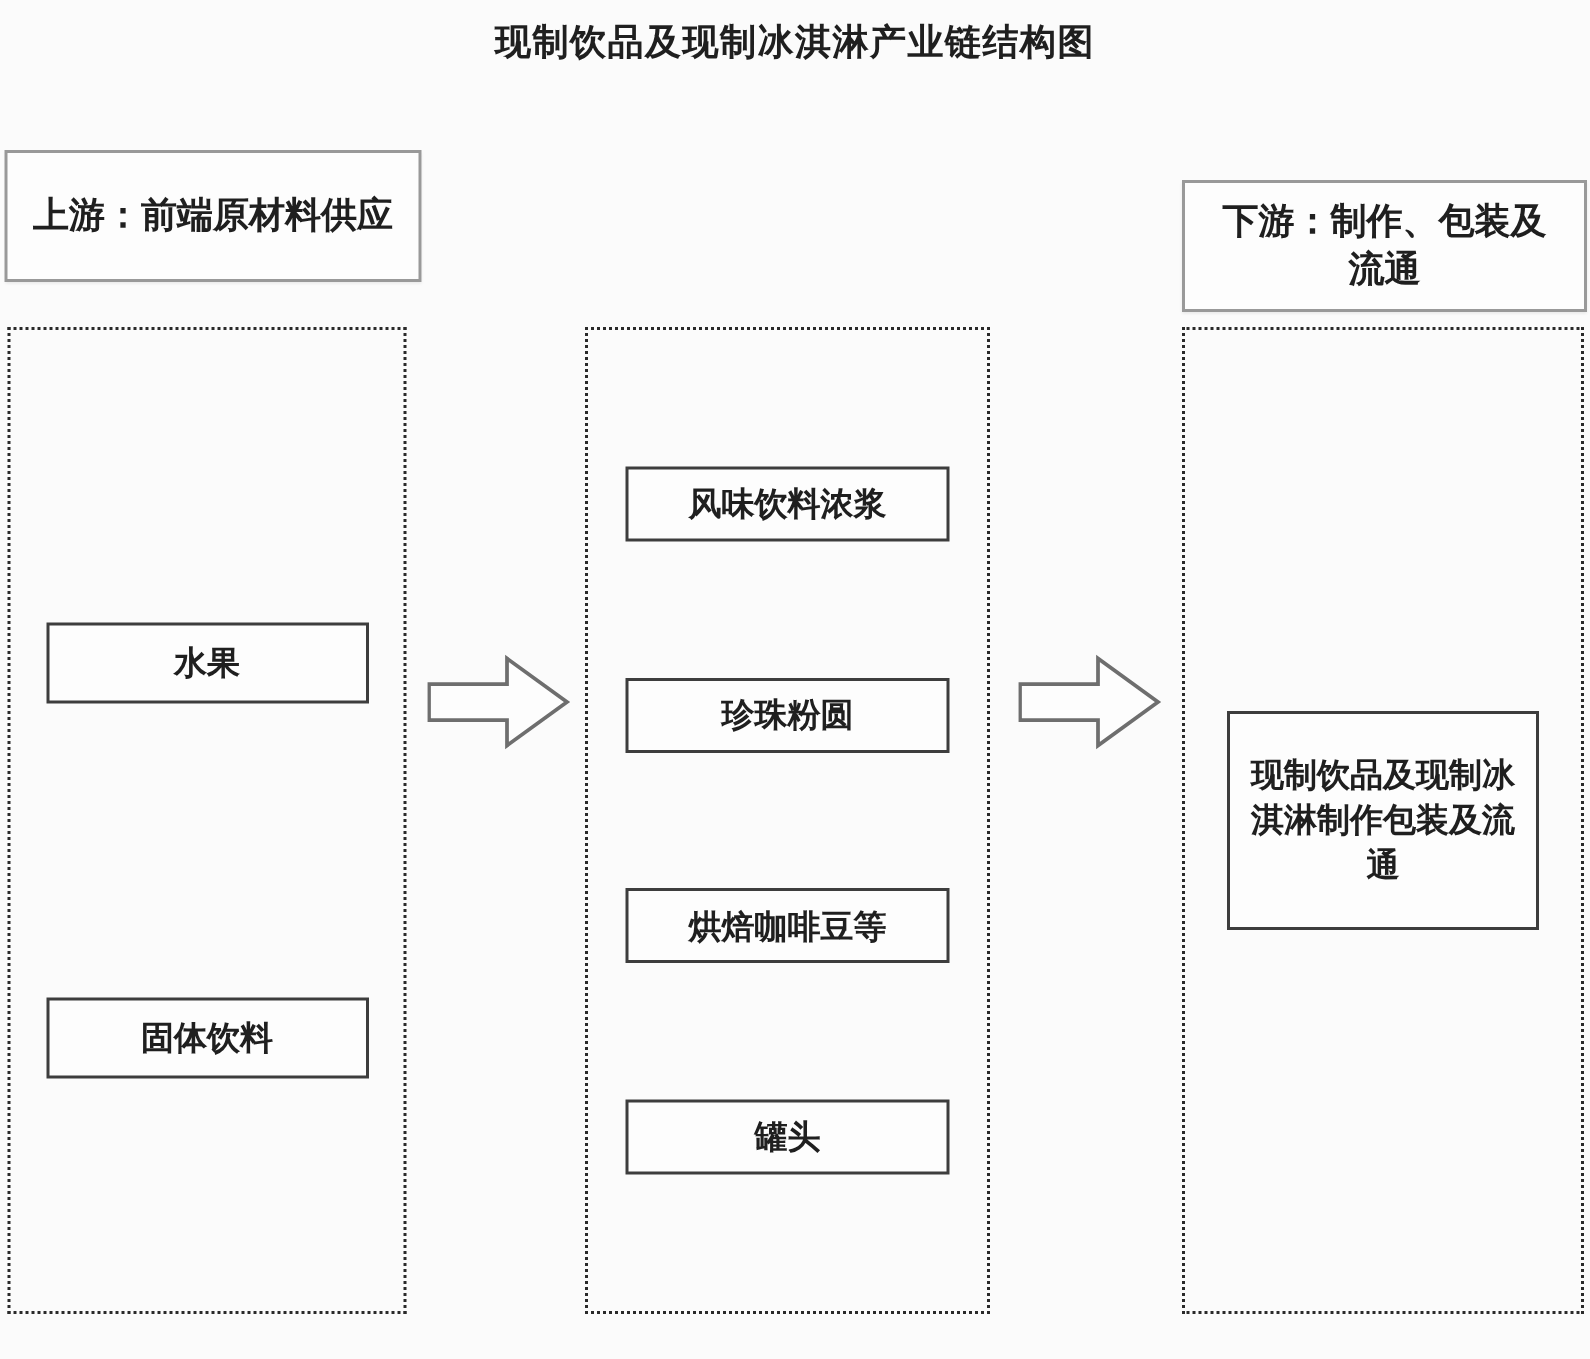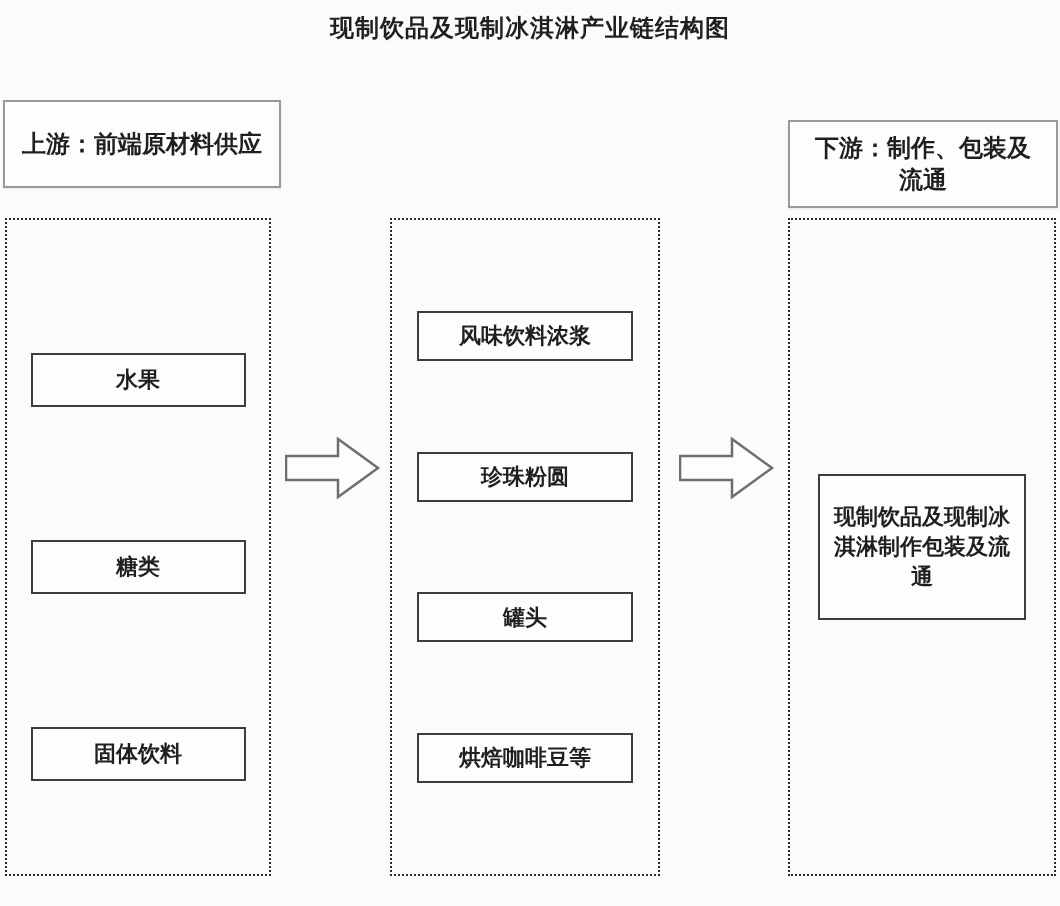--- a/index.html
+++ b/index.html
@@ -78,33 +78,32 @@
 
 <div class="canvas">
 
   <div class="title">现制饮品及现制冰淇淋产业链结构图</div>
 
   <div class="col" id="col1">
     <div class="col-header">上游：前端原材料供应</div>
   </div>
   <div class="dotted-box space-evenly" id="dotted1">
     <div class="item-box">水果</div>
-    <div class="item-box">糖类</div>
     <div class="item-box">固体饮料</div>
   </div>
 
   <svg class="arrow" id="arrow1" width="96" height="64" viewBox="0 0 96 64">
     <polygon points="1,20 53,20 53,3 93,32 53,61 53,44 1,44" fill="#fdfdfd" stroke="var(--arrow-stroke)" stroke-width="2.5" stroke-linejoin="miter"></polygon>
   </svg>
 
   <div class="dotted-box space-evenly" id="dotted2">
     <div class="item-box">风味饮料浓浆</div>
     <div class="item-box">珍珠粉圆</div>
+    <div class="item-box">烘焙咖啡豆等</div>
     <div class="item-box">罐头</div>
-    <div class="item-box">烘焙咖啡豆等</div>
   </div>
 
   <svg class="arrow" id="arrow2" width="96" height="64" viewBox="0 0 96 64">
     <polygon points="1,20 53,20 53,3 93,32 53,61 53,44 1,44" fill="#fdfdfd" stroke="var(--arrow-stroke)" stroke-width="2.5" stroke-linejoin="miter"></polygon>
   </svg>
 
   <div class="col" id="col3">
     <div class="col-header">下游：制作、包装及流通</div>
   </div>
   <div class="dotted-box center" id="dotted3">

